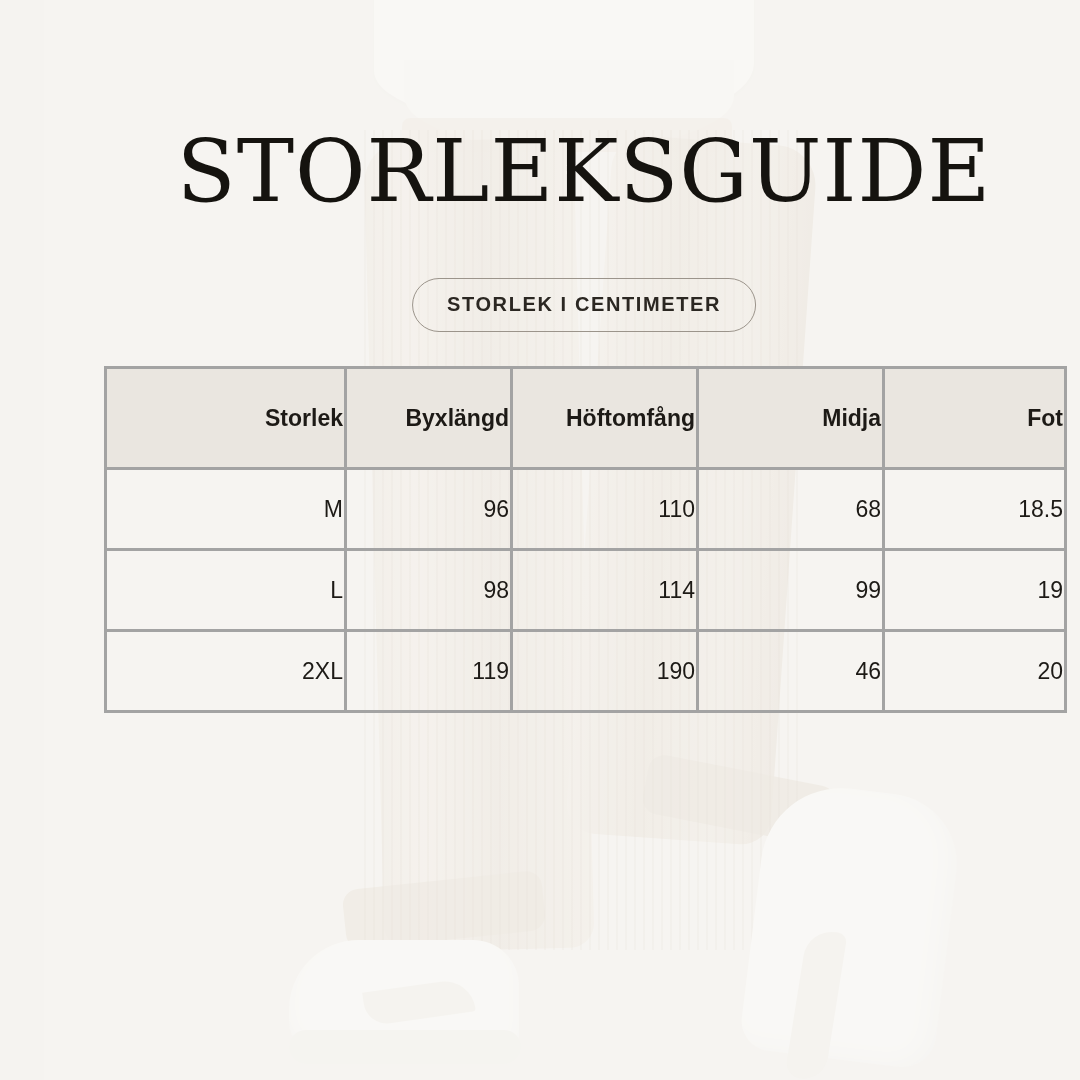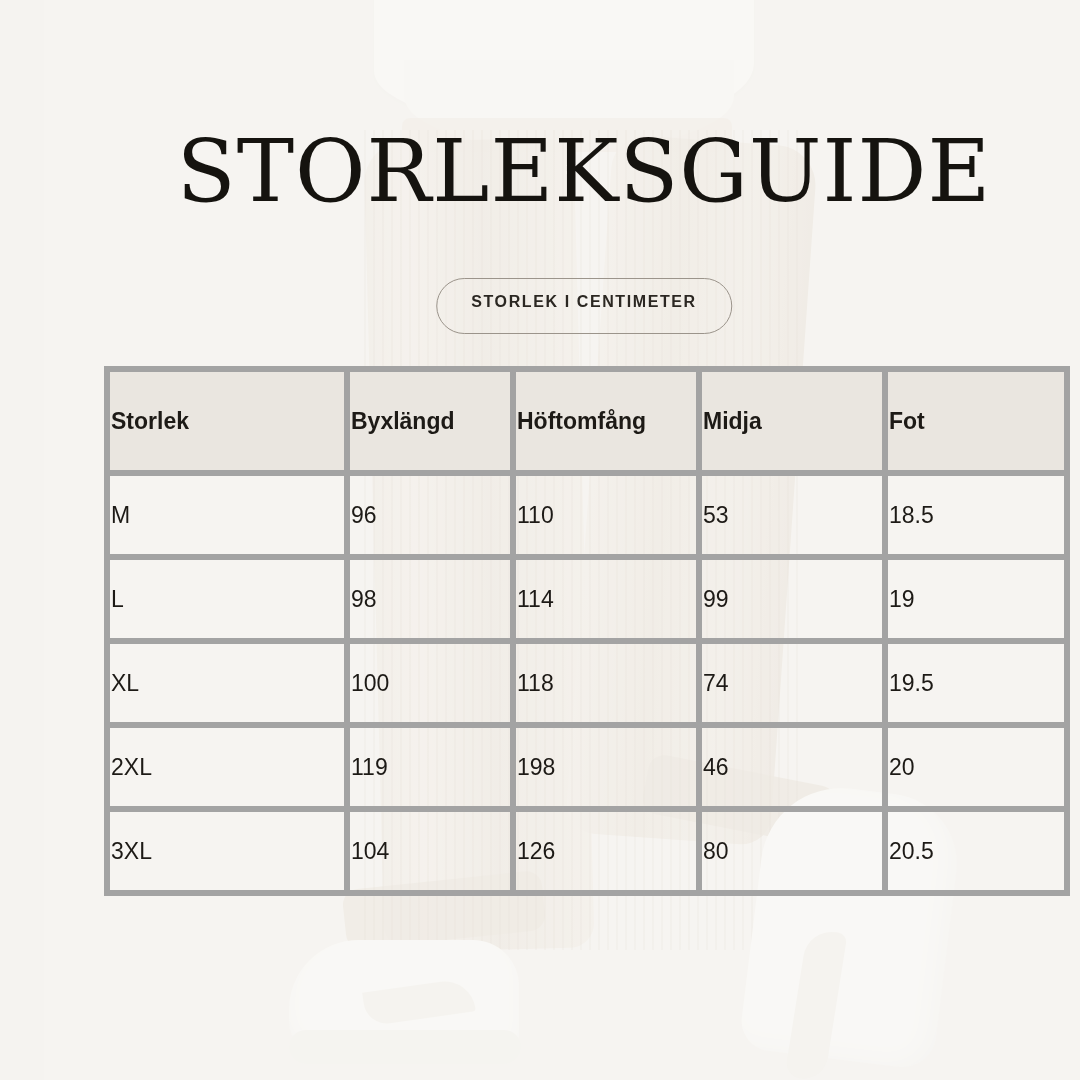--- a/index.html
+++ b/index.html
@@ -204,42 +204,42 @@
     letter-spacing: 1px;
     color: #15130f;
     font-weight: 400;
   }
 
   .pill {
     position: absolute;
     top: 278px;
     left: 50%;
     transform: translateX(-50%);
-    padding: 14px 34px 22px;
+    padding: 14px 34px 15px;
     border: 1.6px solid #9b948b;
     border-radius: 40px;
-    font-size: 16px;
+    font-size: 20px;
     letter-spacing: 1.6px;
     font-weight: 600;
     color: #2b2722;
     white-space: nowrap;
   }
 
   table.size-table {
     position: absolute;
     top: 366px;
     left: 60px;
     width: 960px;
     border-collapse: collapse;
     table-layout: fixed;
   }
   table.size-table td,
   table.size-table th {
-    border: 6px solid #a3a3a3;
-    text-align: left;
+    border: 3px solid #a3a3a3;
+    text-align: right;
     color: #1d1a16;
   }
   table.size-table thead th {
     height: 96px;
     background: #eae6e0;
     font-size: 23px;
     font-weight: 700;
   }
   table.size-table tbody td {
     height: 76px;
@@ -297,48 +297,34 @@
           <th>Höftomfång</th>
           <th>Midja</th>
           <th>Fot</th>
         </tr>
       </thead>
       <tbody>
         <tr>
           <td>M</td>
           <td>96</td>
           <td>110</td>
-          <td>53</td>
+          <td>68</td>
           <td>18.5</td>
         </tr>
         <tr>
           <td>L</td>
           <td>98</td>
           <td>114</td>
           <td>99</td>
           <td>19</td>
         </tr>
         <tr>
-          <td>XL</td>
-          <td>100</td>
-          <td>118</td>
-          <td>74</td>
-          <td>19.5</td>
-        </tr>
-        <tr>
           <td>2XL</td>
           <td>119</td>
-          <td>198</td>
+          <td>190</td>
           <td>46</td>
           <td>20</td>
         </tr>
-        <tr>
-          <td>3XL</td>
-          <td>104</td>
-          <td>126</td>
-          <td>80</td>
-          <td>20.5</td>
-        </tr>
       </tbody>
     </table>
 
   </div>
 </div>
 
 </body></html>

